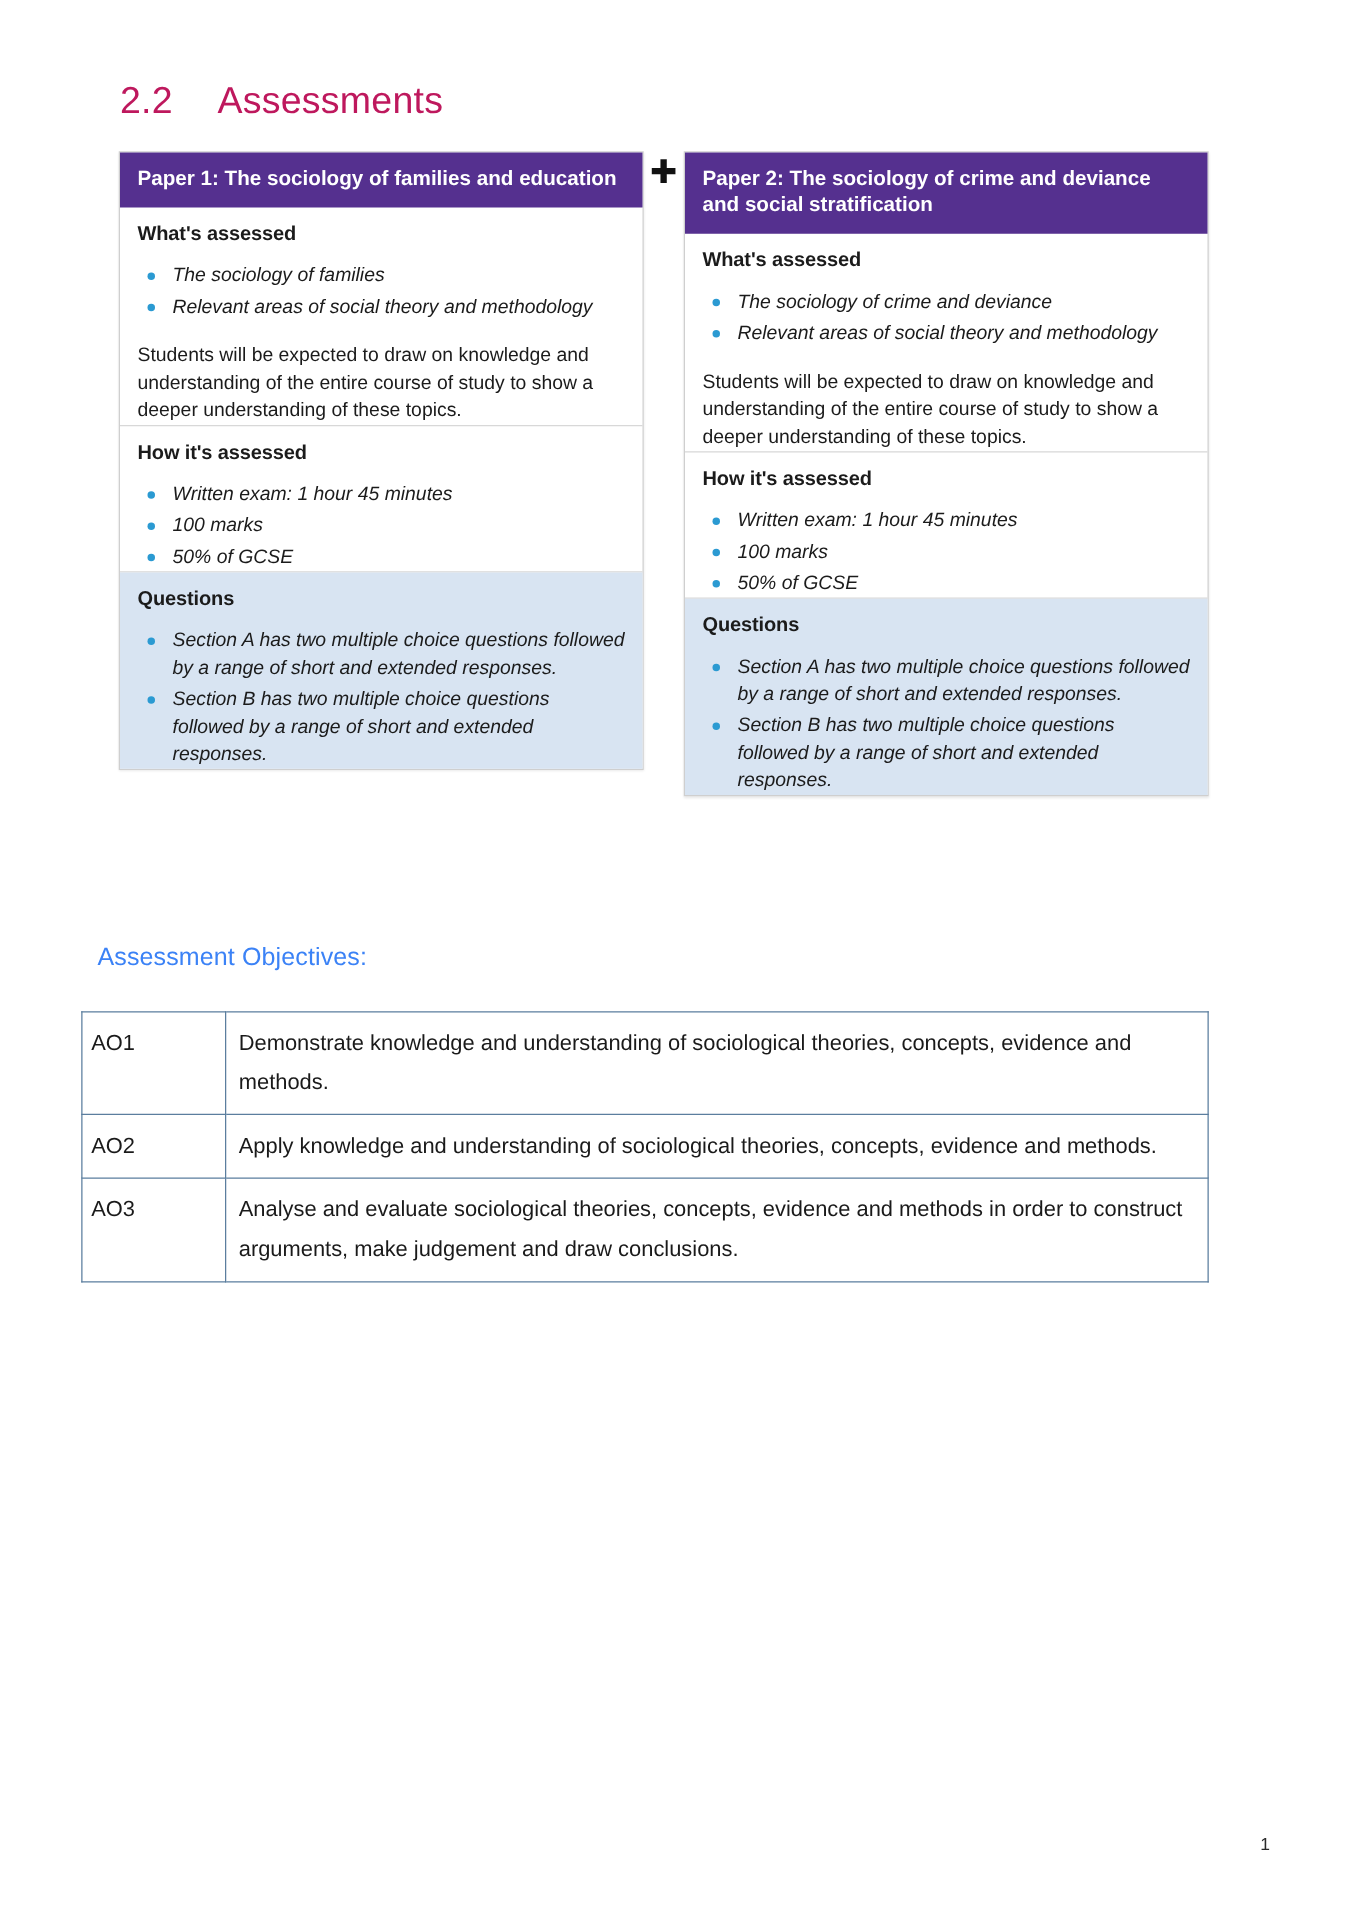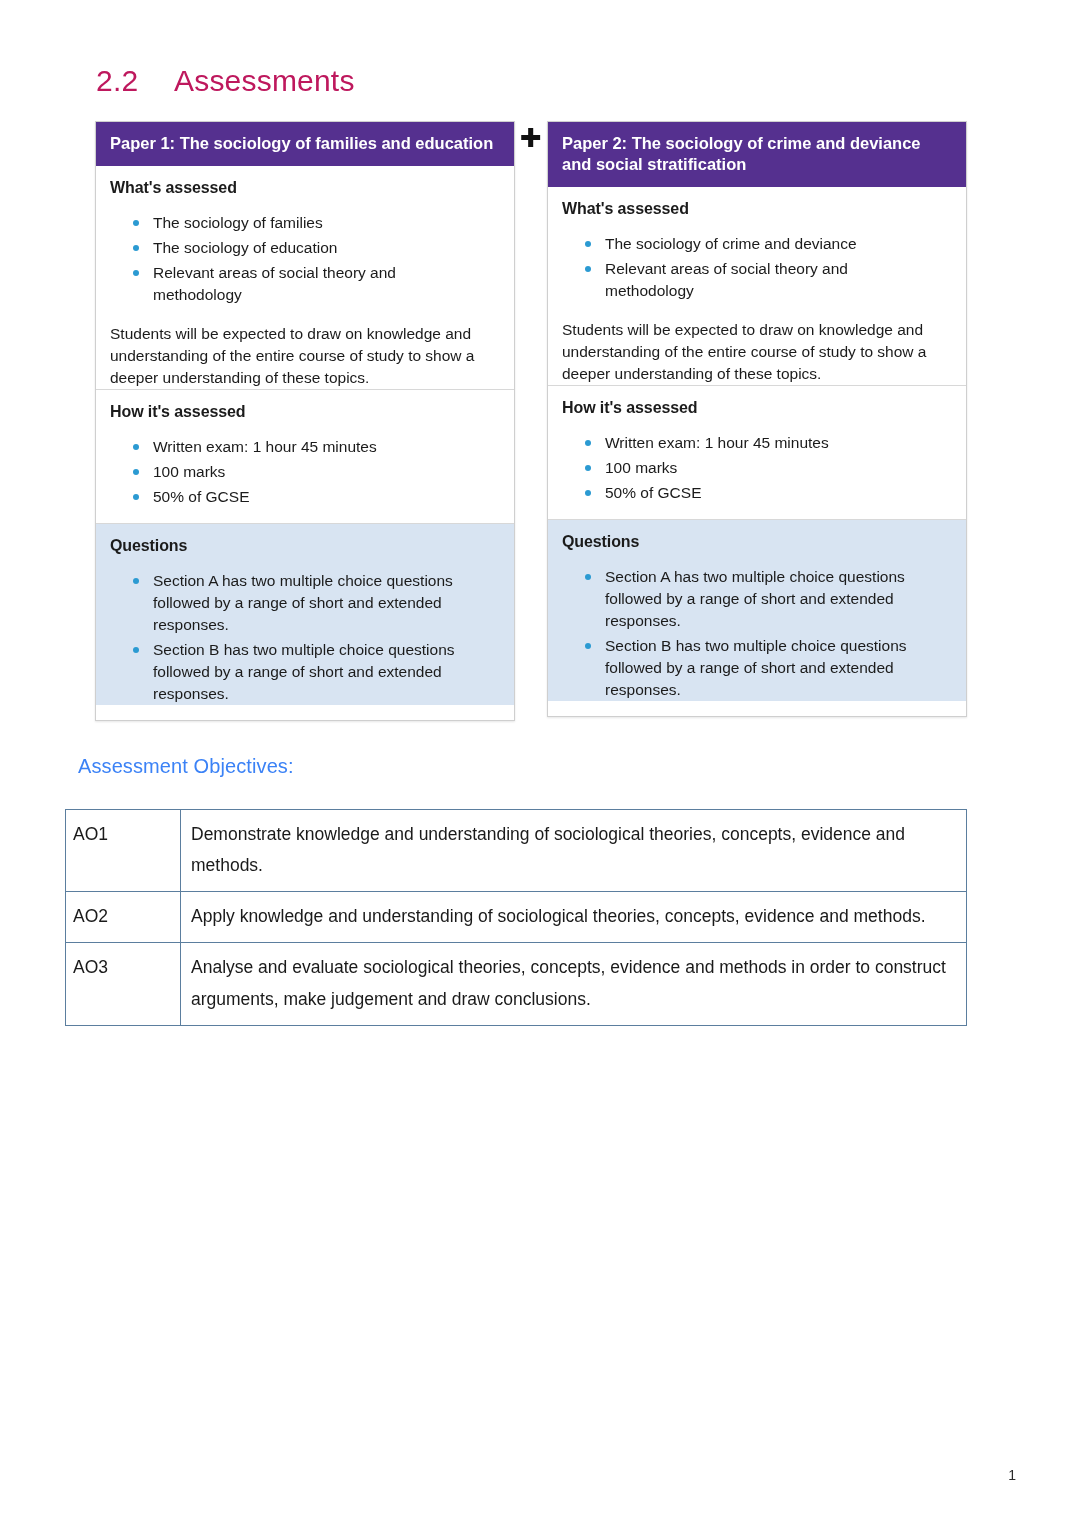--- a/index.html
+++ b/index.html
@@ -64,23 +64,24 @@
     border-bottom: none;
   }
   .block-title {
     font-size: 16px;
     font-weight: bold;
     color: #1b1b1b;
     margin: 0 0 13px 0;
     letter-spacing: -0.1px;
   }
   ul.bullets {
-    margin: 15px;
+    margin: 0;
     padding: 0;
     list-style: none;
+    font-style: italic;
   }
   ul.bullets li {
     position: relative;
     padding-left: 28px;
     font-size: 15.5px;
     line-height: 1.42;
     color: #1b1b1b;
     margin-bottom: 3px;
   }
   ul.bullets li:last-child { margin-bottom: 0; }
@@ -169,21 +170,20 @@
 
 <div id="panels">
 
   <div class="panel">
     <div class="panel-header">Paper 1: The sociology of families and education</div>
 
     <div class="panel-block">
       <div class="block-title">What's assessed</div>
       <ul class="bullets">
         <li>The sociology of families</li>
-        <li>The sociology of education</li>
         <li>Relevant areas of social theory and methodology</li>
       </ul>
       <p class="para gap-note">Students will be expected to draw on knowledge and understanding of the entire course of study to show a deeper understanding of these topics.</p>
     </div>
 
     <div class="panel-block">
       <div class="block-title">How it's assessed</div>
       <ul class="bullets">
         <li>Written exam: 1 hour 45 minutes</li>
         <li>100 marks</li>

